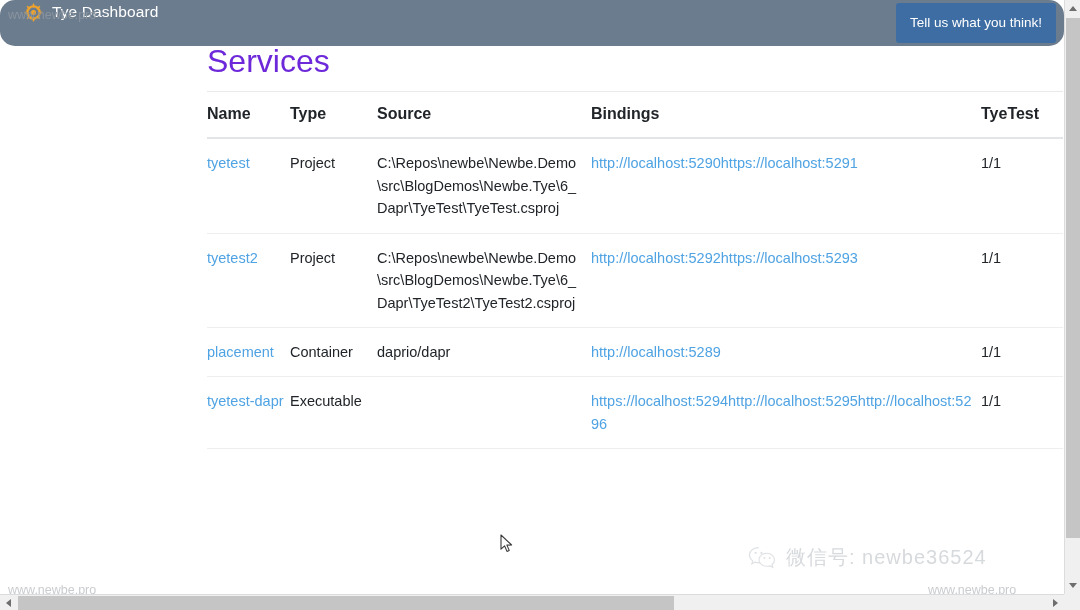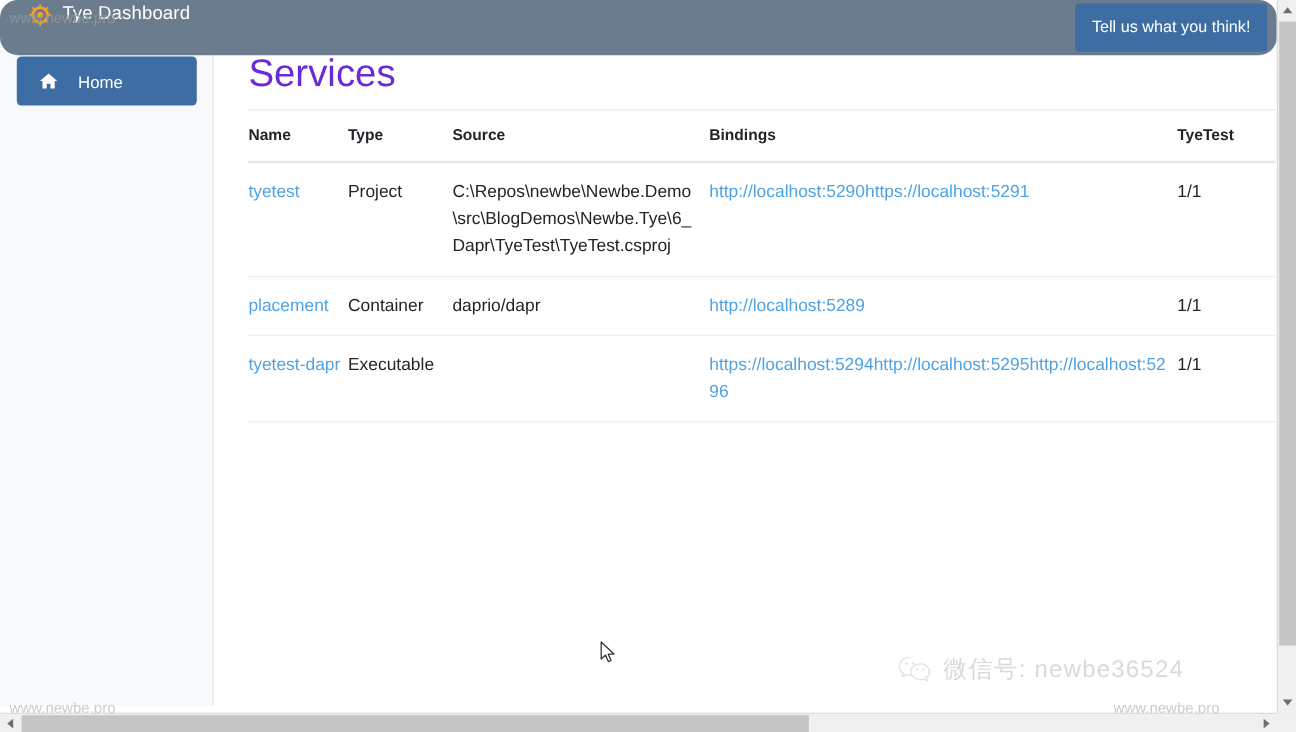--- a/index.html
+++ b/index.html
@@ -118,21 +118,21 @@
   }
 
   table.services {
     width: 856px;
     margin-left: 28px;
     border-collapse: collapse;
     table-layout: fixed;
   }
   table.services th {
     text-align: left;
-    font-size: 13px;
+    font-size: 16px;
     font-weight: 700;
     color: #212529;
     padding: 13px 0 14px 0;
     border-bottom: 2px solid #e3e5e8;
     vertical-align: bottom;
   }
   table.services td {
     font-size: 14.5px;
     color: #212529;
     padding: 13px 6px 13px 0;
@@ -284,30 +284,20 @@
             <rect x="0.6" y="11" width="5" height="2" rx="0.6" transform="rotate(45 12 12)"></rect>
             <rect x="18.4" y="11" width="5" height="2" rx="0.6" transform="rotate(45 12 12)"></rect>
           </g>
         </svg>
       </span>
       <span class="brand-title">Tye Dashboard</span>
     </div>
     <button class="feedback-btn">Tell us what you think!</button>
   </div>
 
-  <div class="sidebar">
-    <div class="nav-item">
-      <span>
-        <svg class="home-icon" viewBox="0 0 24 24" xmlns="http://www.w3.org/2000/svg">
-          <path fill="#ffffff" d="M12 3.2 1.8 12.1h3v8.7h5.0v-5.6h4.4v5.6h5.0v-8.7h3z"></path>
-        </svg>
-      </span>
-      <span class="nav-label">Home</span>
-    </div>
-  </div>
 
   <div class="content">
     <h1 class="page-title">Services</h1>
     <div class="title-rule"></div>
 
     <table class="services">
       <thead>
         <tr>
           <th class="col-name">Name</th>
           <th class="col-type">Type</th>
@@ -318,20 +308,27 @@
       </thead>
       <tbody id="services-body">
           <tr>
             <td class="col-name"><a class="svc-link">tyetest</a></td>
             <td class="col-type">Project</td>
             <td class="col-source source-cell">C:\Repos\newbe\Newbe.Demo\src\BlogDemos\Newbe.Tye\6_Dapr\TyeTest\TyeTest.csproj</td>
             <td class="col-bindings bindings-cell"><a class="bind-link">http://localhost:5290</a><a class="bind-link">https://localhost:5291</a></td>
             <td class="col-replicas">1/1</td>
           </tr>
           <tr>
+            <td class="col-name"><a class="svc-link">tyetest2</a></td>
+            <td class="col-type">Project</td>
+            <td class="col-source source-cell">C:\Repos\newbe\Newbe.Demo\src\BlogDemos\Newbe.Tye\6_Dapr\TyeTest2\TyeTest2.csproj</td>
+            <td class="col-bindings bindings-cell"><a class="bind-link">http://localhost:5292</a><a class="bind-link">https://localhost:5293</a></td>
+            <td class="col-replicas">1/1</td>
+          </tr>
+          <tr>
             <td class="col-name"><a class="svc-link">placement</a></td>
             <td class="col-type">Container</td>
             <td class="col-source source-cell">daprio/dapr</td>
             <td class="col-bindings bindings-cell"><a class="bind-link">http://localhost:5289</a></td>
             <td class="col-replicas">1/1</td>
           </tr>
           <tr>
             <td class="col-name"><a class="svc-link">tyetest-dapr</a></td>
             <td class="col-type">Executable</td>
             <td class="col-source source-cell"></td>

